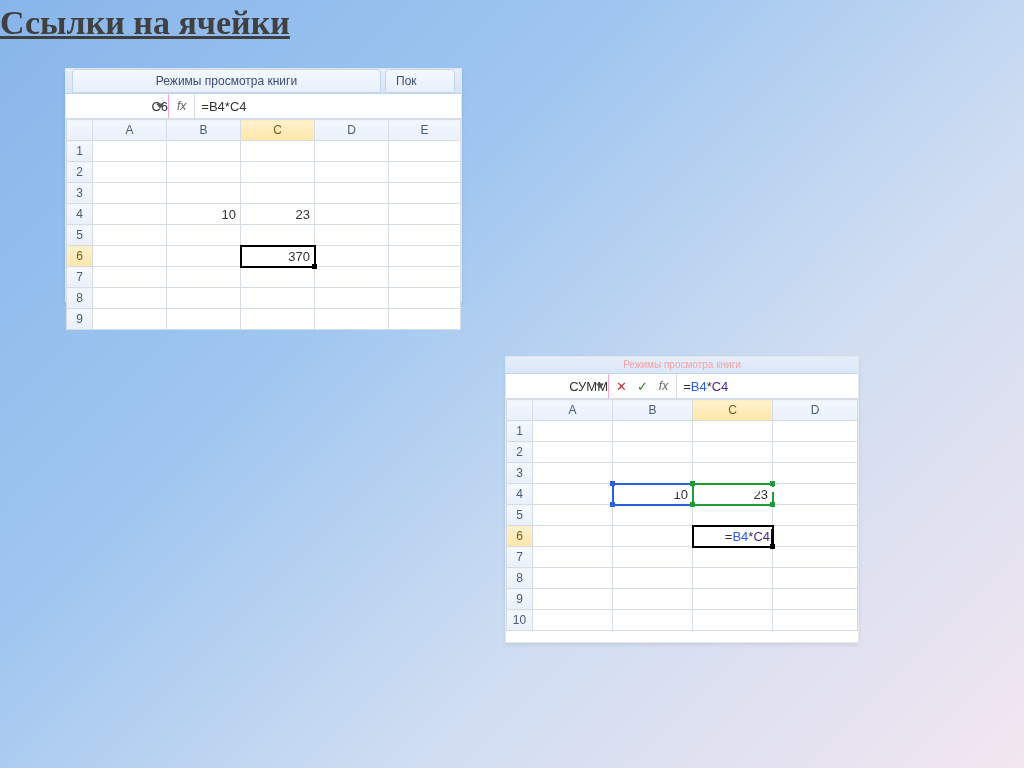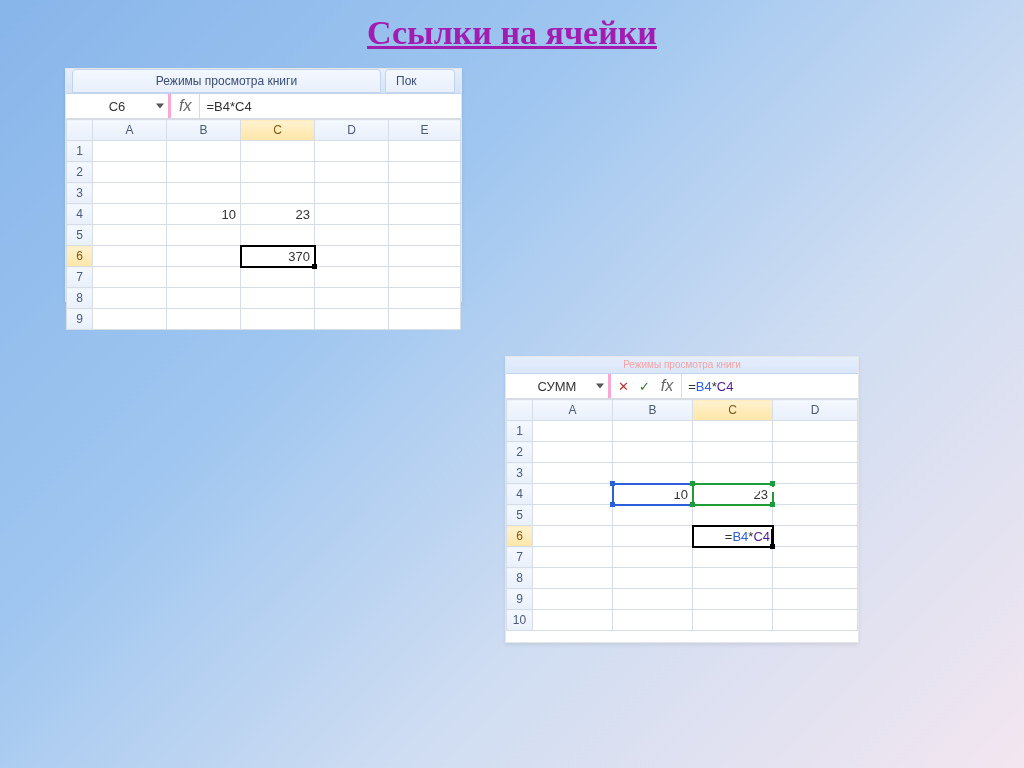--- a/index.html
+++ b/index.html
@@ -4,27 +4,27 @@
 <style>
   html, body { margin: 0; padding: 0; }
   body {
     width: 1024px; height: 768px;
     font-family: "Segoe UI", Tahoma, Arial, sans-serif;
     background: linear-gradient(135deg, #88b5ea 0%, #9fc6f0 35%, #cfddf2 65%, #f3e6f0 100%);
     overflow: hidden;
     position: relative;
   }
   .title {
-    text-align: center;
+    text-align: left;
     font-family: "Times New Roman", serif;
     font-size: 34px;
     font-weight: bold;
-    color: #a21caf;
+    color: #404040;
     text-decoration: underline;
-    padding-top: 14px;
+    padding-top: 4px;
   }
 
   .shot {
     position: absolute;
     background: #fff;
     border: 1px solid #e5e6e8;
     box-shadow: 0 2px 4px rgba(0,0,0,.08);
     font-size: 13px;
     color: #333;
   }
@@ -71,40 +71,40 @@
   .fbar {
     height: 24px;
     display: flex;
     align-items: stretch;
     border-bottom: 1px solid #d6dbe3;
     background: #fff;
     font-size: 13px;
   }
   .namebox {
     width: 102px;
-    border-right: 3px solid #f9a8d4;
+    border-right: 1px solid #f9a8d4;
     display: flex;
     align-items: center;
-    justify-content: center;
+    justify-content: flex-end;
     position: relative;
   }
   .namebox .dd {
     position: absolute; right: 4px; top: 50%; transform: translateY(-50%);
     width: 0; height: 0;
     border-left: 4px solid transparent;
     border-right: 4px solid transparent;
     border-top: 5px solid #555;
   }
   .btns {
     display: flex; align-items: center;
     border-right: 1px solid #d6dbe3;
     padding: 0 4px; gap: 4px;
   }
   .fx {
-    font-style: italic; font-size: 16px; color: #666;
+    font-style: italic; font-size: 12px; color: #666;
     padding: 0 4px;
   }
   .xbtn { font-family: Arial; font-size: 13px; color: #b33; padding: 0 3px; }
   .vbtn { font-family: Arial; font-size: 13px; color: #2a7a2a; padding: 0 3px; }
   .formula {
     flex: 1; display: flex; align-items: center; padding-left: 6px;
     white-space: nowrap; overflow: hidden;
   }
 
   

